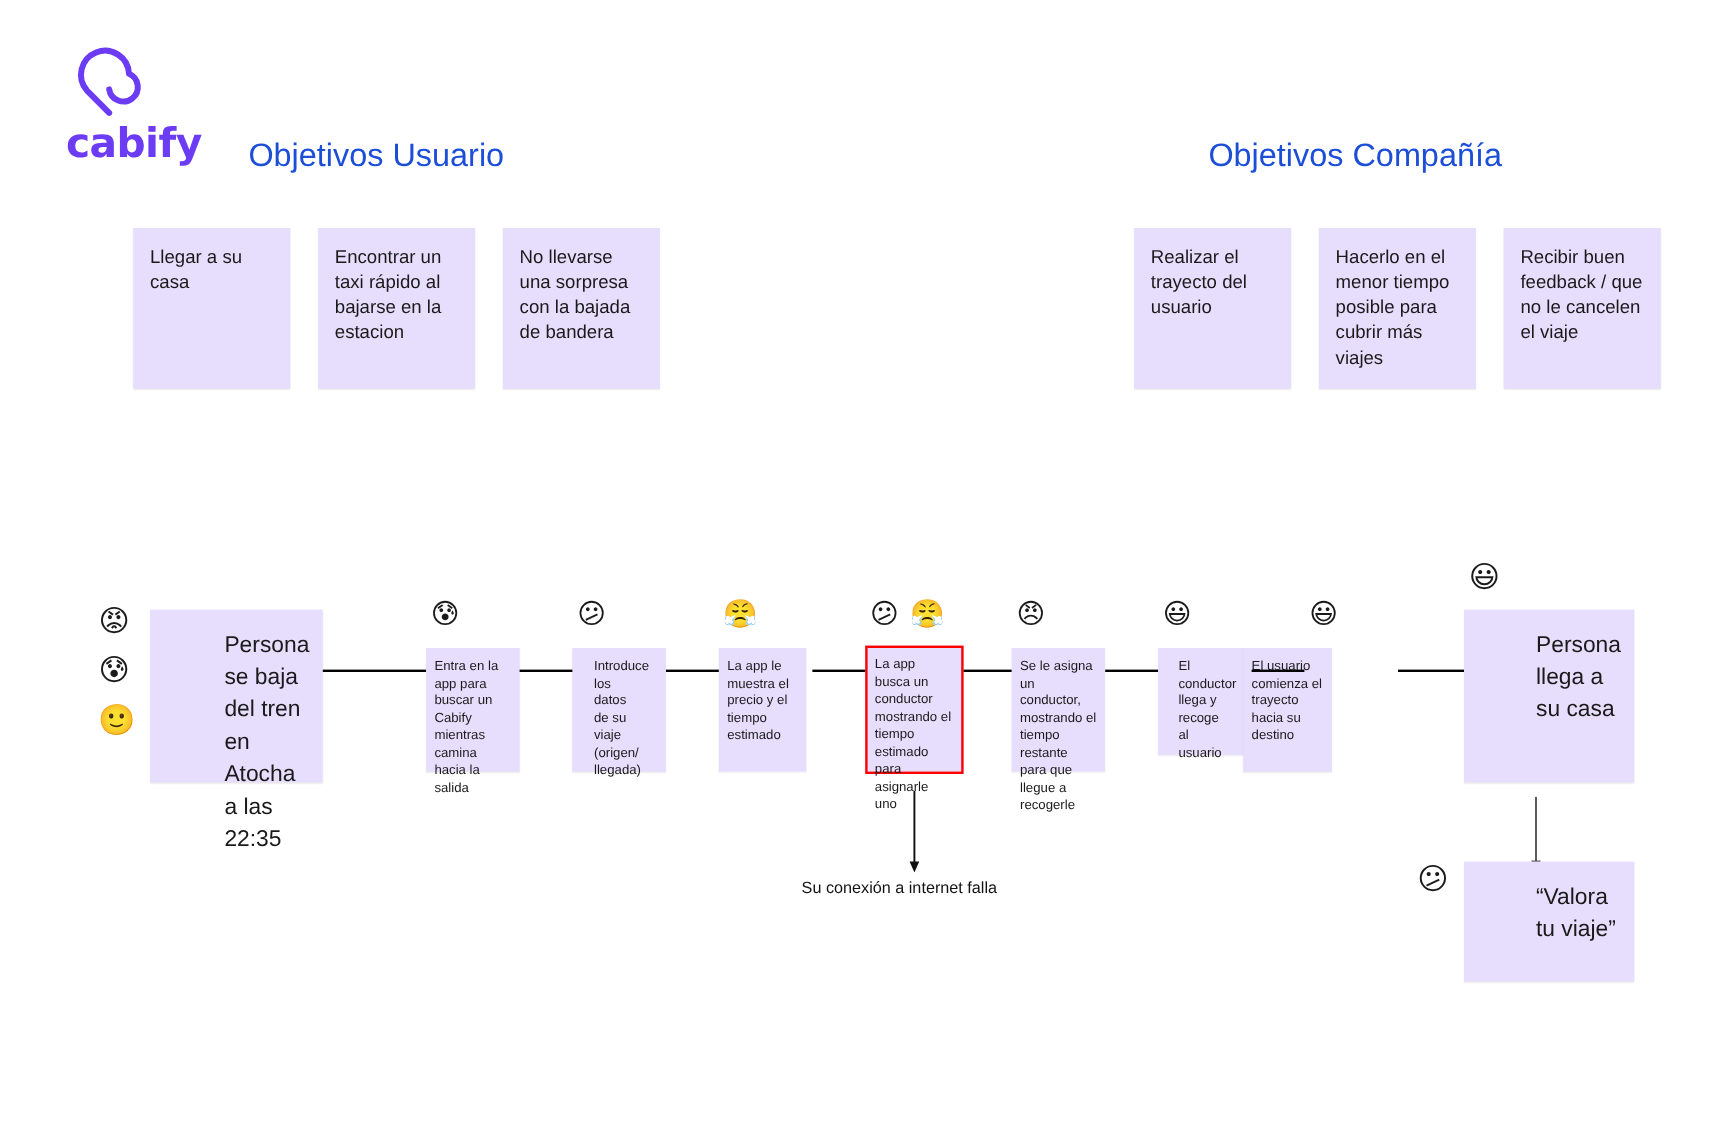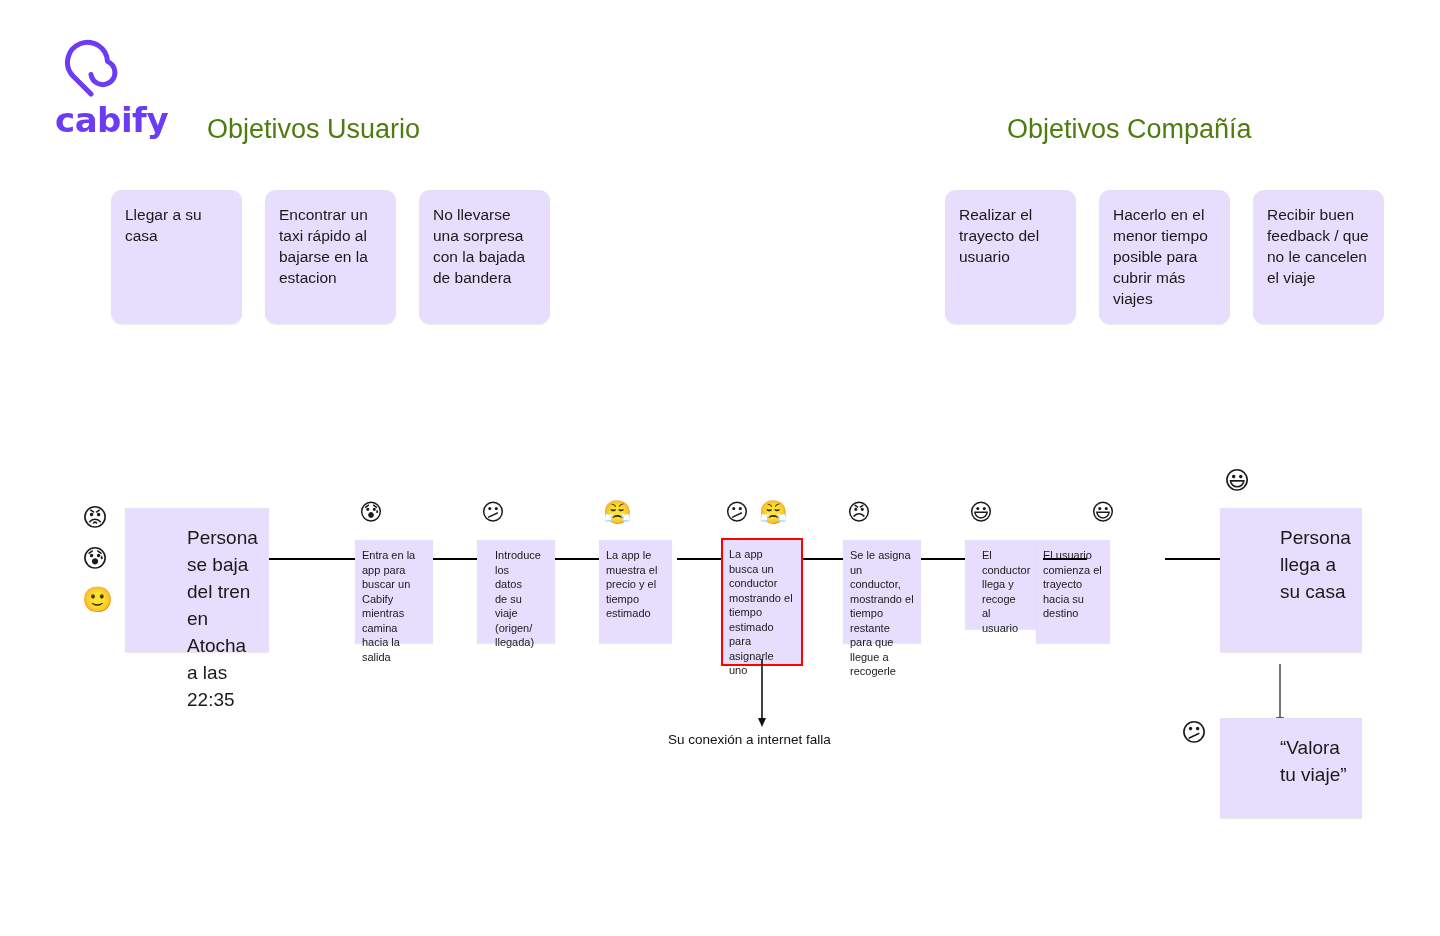--- a/index.html
+++ b/index.html
@@ -41,21 +41,21 @@
     letter-spacing: -0.5px;
     color: #6C3BF4;
     font-family: "DejaVu Sans", sans-serif;
   }
 
   
   .section-heading {
     position: absolute;
     font-size: 27px;
     font-weight: normal;
-    color: #4d7c0f;
+    color: #1d4ed8;
     white-space: nowrap;
   }
   #heading-user   { left: 207px; top: 114px; }
   #heading-company{ left: 1007px; top: 114px; }
 
   
   .note {
     position: absolute;
     background: #E7DEFD;
     box-sizing: border-box;
@@ -64,21 +64,20 @@
   .note .note-text {
     display: block;
     white-space: pre-line;
   }
 
   
   .goal-note {
     width: 131px;
     height: 134px;
     padding: 14px 12px 10px 14px;
-    border-radius: 11px;
   }
   .goal-note .note-text {
     font-size: 15.5px;
     line-height: 21px;
   }
 
   
   .big-note .note-text {
     font-size: 19px;
     line-height: 27px;
@@ -173,21 +172,21 @@
     </div>
     <span class="emoji small" style="left: 359px; top: 501px;">😰</span>
     <div class="note small-note" style="left: 477px; top: 540px; width: 78px; height: 103px; padding: 8px 18px;">
       <span class="note-text">Introduce los datos de su viaje (origen/ llegada)</span>
     </div>
     <span class="emoji small" style="left: 481px; top: 501px;">😕</span>
     <div class="note small-note" style="left: 599px; top: 540px; width: 73px; height: 103px; padding: 8px 7px;">
       <span class="note-text">La app le muestra el precio y el tiempo estimado</span>
     </div>
     <span class="emoji small" style="left: 603px; top: 501px;">😤</span>
-    <div class="note small-note highlighted" style="left: 721px; top: 538px; width: 82px; height: 128px; padding: 7px 6px;">
+    <div class="note small-note highlighted" style="left: 721px; top: 538px; width: 82px; height: 107px; padding: 7px 6px;">
       <span class="note-text">La app busca un conductor mostrando el tiempo estimado para asignarle uno</span>
     </div>
     <span class="emoji small" style="left: 725px; top: 501px;">😕</span>
     <span class="emoji small" style="left: 759px; top: 501px;">😤</span>
     <div class="note small-note" style="left: 843px; top: 540px; width: 78px; height: 103px; padding: 8px 7px;">
       <span class="note-text">Se le asigna un conductor, mostrando el tiempo restante para que llegue a recogerle</span>
     </div>
     <span class="emoji small" style="left: 847px; top: 501px;">😠</span>
     <div class="note small-note" style="left: 965px; top: 540px; width: 78px; height: 89px; padding: 8px 17px;">
       <span class="note-text">El conductor llega y recoge al usuario</span>

